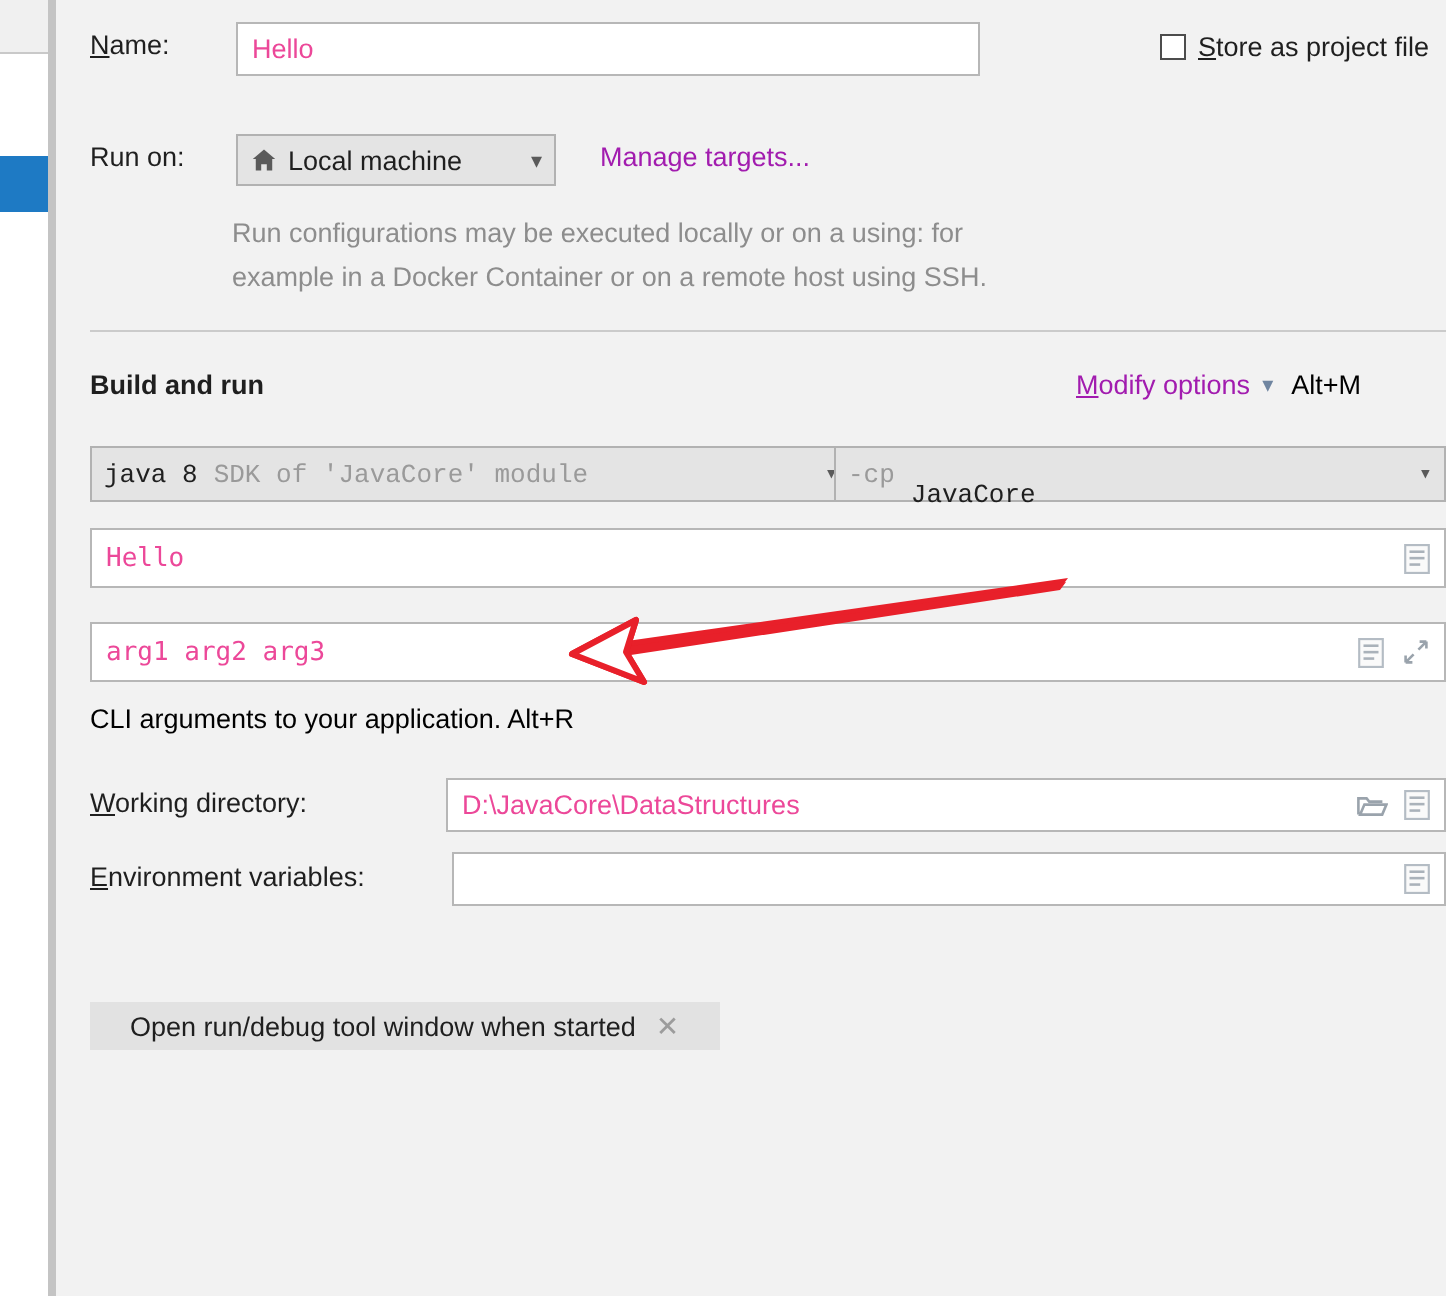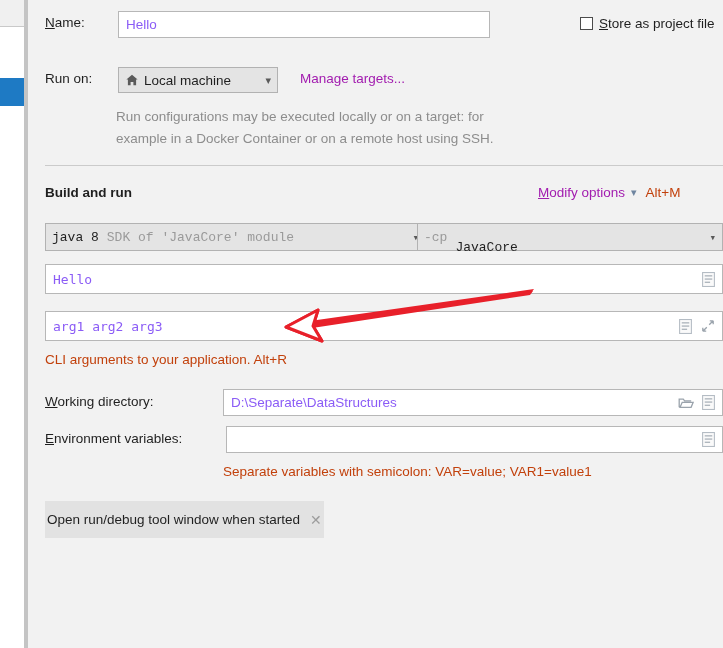--- a/index.html
+++ b/index.html
@@ -69,21 +69,21 @@
 
   
   .tf {
     background: #ffffff;
     border: 1px solid #b7b7b7;
     box-sizing: border-box;
     display: flex;
     align-items: center;
     padding: 0 7px;
     font-size: 13.5px;
-    color: #8b5cf6;
+    color: #ec4899;
   }
   .tf.mono {
     font-family: "DejaVu Sans Mono", "Liberation Mono", monospace;
     font-size: 13px;
   }
 
   
   .combo {
     background: #e4e4e4;
     border: 1px solid #b2b2b2;
@@ -107,21 +107,21 @@
 
   .link {
     color: #a21caf;
     font-size: 13.5px;
     cursor: pointer;
     white-space: nowrap;
   }
   .link u { text-decoration: underline; }
 
   .hint {
-    color: #c2410c;
+    color: #000000;
     font-size: 13.5px;
     white-space: nowrap;
   }
   .hint-block {
     color: #8d8d8d;
     font-size: 13.5px;
     line-height: 22px;
   }
 
   .sect-title {
@@ -145,22 +145,22 @@
     box-sizing: border-box;
     margin-right: 6px;
     flex: 0 0 auto;
   }
 
   
   .chip {
     background: #e2e2e2;
     display: flex;
     align-items: center;
-    padding: 0 2px;
-    height: 37px;
+    padding: 0 20px;
+    height: 24px;
     font-size: 13.5px;
     color: #1f1f1f;
   }
   .chip .x {
     margin-left: 10px;
     color: #9c9c9c;
     font-size: 14px;
     line-height: 1;
   }
 
@@ -217,21 +217,21 @@
       </svg>
     </span>
     <span>Local machine</span>
     <span class="arrow">▾</span>
   </div>
   <div class="row" style="left:272px; top:71px;">
     <span class="link">Manage targets...</span>
   </div>
 
   <div style="position:absolute; left:88px; top:106px; width:520px;" class="hint-block">
-    <div>Run configurations may be executed locally or on a target: for</div>
+    <div>Run configurations may be executed locally or on a using: for</div>
     <div>example in a Docker Container or on a remote host using SSH.</div>
   </div>
 
   <hr class="sep" style="left:17px; top:165px; width:678px;">
 
   <div class="row" style="left:17px; top:185px;">
     <span class="sect-title">Build and run</span>
   </div>
   <div class="row" style="left:510px; top:185px;">
     <span class="link"><u>M</u><span>odify options</span></span>
@@ -278,21 +278,21 @@
       </svg>
     </span>
   </div>
 
   <div class="hint" style="position:absolute; left:17px; top:352px;">CLI arguments to your application. Alt+R</div>
 
   <div class="row" style="left:17px; top:394px;">
     <span class="lbl"><u>W</u><span>orking directory:</span></span>
   </div>
   <div class="tf" style="position:absolute; left:195px; top:389px; width:500px; height:27px;">
-    <span>D:\Separate\DataStructures</span>
+    <span>D:\JavaCore\DataStructures</span>
     <span class="ic" style="margin-left:auto;">
       <svg width="16" height="14" viewBox="0 0 16 14">
         <path fill="none" stroke="#9aa3ac" stroke-width="1.3" d="M1.2 11.3V3.2h4.1l1.3 1.6h6.6M2.1 11.3l2.1-5h11l-2.1 5z"></path>
       </svg>
     </span>
     <span class="ic" style="margin-left:8px;">
       <svg width="13" height="15" viewBox="0 0 12 14">
         <rect x="0.5" y="0.5" width="11" height="13" fill="#fafafa" stroke="#b4bcc4"></rect>
         <rect x="2.5" y="3" width="7" height="1.2" fill="#aab2ba"></rect>
         <rect x="2.5" y="6" width="7" height="1.2" fill="#aab2ba"></rect>
@@ -309,21 +309,20 @@
     <span class="ic" style="margin-left:auto;">
       <svg width="13" height="15" viewBox="0 0 12 14">
         <rect x="0.5" y="0.5" width="11" height="13" fill="#fafafa" stroke="#b4bcc4"></rect>
         <rect x="2.5" y="3" width="7" height="1.2" fill="#aab2ba"></rect>
         <rect x="2.5" y="6" width="7" height="1.2" fill="#aab2ba"></rect>
         <rect x="2.5" y="9" width="5" height="1.2" fill="#aab2ba"></rect>
       </svg>
     </span>
   </div>
 
-  <div class="hint" style="position:absolute; left:195px; top:464px;">Separate variables with semicolon: VAR=value; VAR1=value1</div>
 
   <div class="chip" style="position:absolute; left:17px; top:501px;">
     <span>Open run/debug tool window when started</span>
     <span class="x">✕</span>
   </div>
 
 </div>
 
 <svg id="annotation">
   <g>

